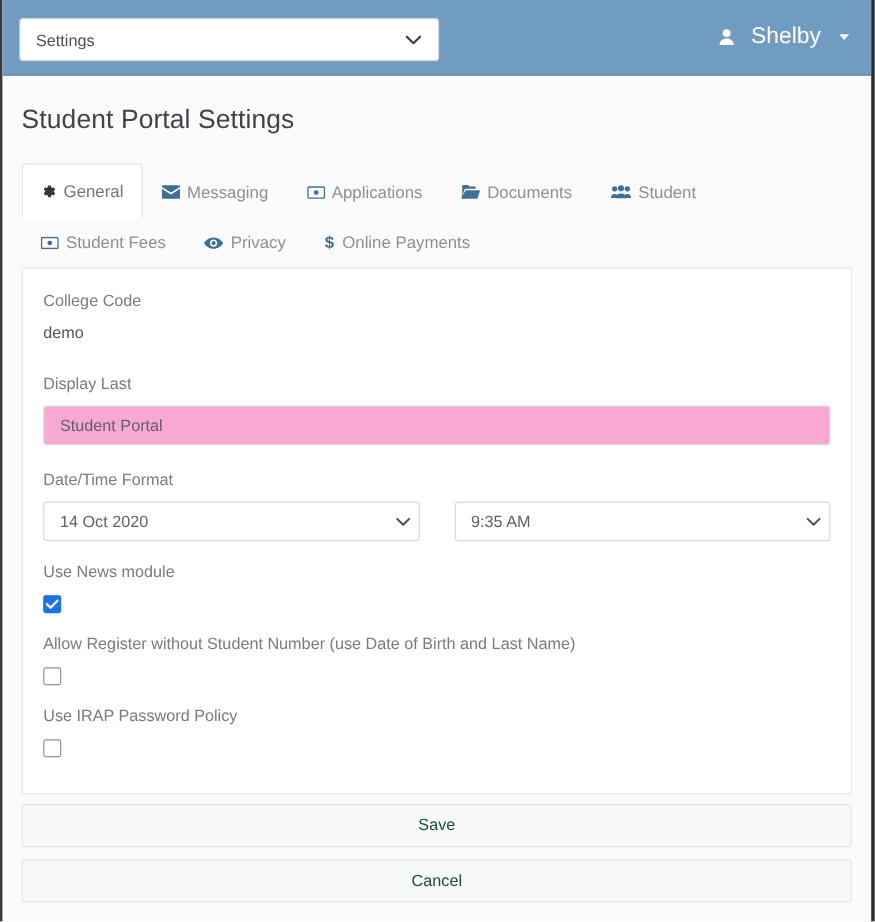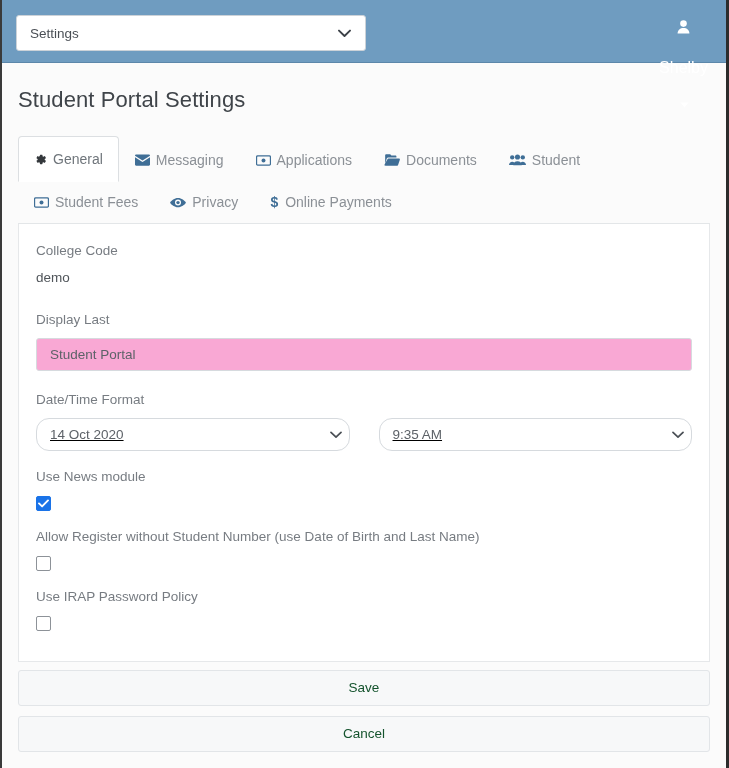--- a/index.html
+++ b/index.html
@@ -67,26 +67,25 @@
     color: #3b4147;
   }
   .nav-caret svg { display:block; }
 
   .nav-user {
     position: absolute;
     right: 18px;
     top: 20px;
     display: flex;
     align-items: center;
-    gap: 25px;
+    gap: 14px;
     color: #ffffff;
-    font-size: 16px;
+    font-size: 19px;
     cursor: pointer;
     white-space: nowrap;
-    flex-direction: column;
   }
   .nav-user-icon { display: flex; align-items: center; }
   .nav-user-caret { margin-left: 1px; display:flex; align-items:center; }
 
   
   .page-title {
     font-size: 22px;
     color: #3f4449;
     font-weight: normal;
     margin: 0;
@@ -186,26 +185,25 @@
 
   .select-row {
     display: flex;
     gap: 29px;
   }
   .sel {
     flex: 1;
     height: 33px;
     box-sizing: border-box;
     border: 1px solid #d6dade;
-    border-radius: 13px;
-    background: #ffffff;
-    display: flex;
-    align-items: center;
-    cursor: pointer;
-    text-decoration: underline;
+    border-radius: 3px;
+    background: #ffffff;
+    display: flex;
+    align-items: center;
+    cursor: pointer;
   }
   .sel-label {
     flex: 1;
     font-size: 13.5px;
     color: #5d6268;
     padding-left: 13px;
     white-space: nowrap;
     overflow: hidden;
   }
   .sel-caret {

